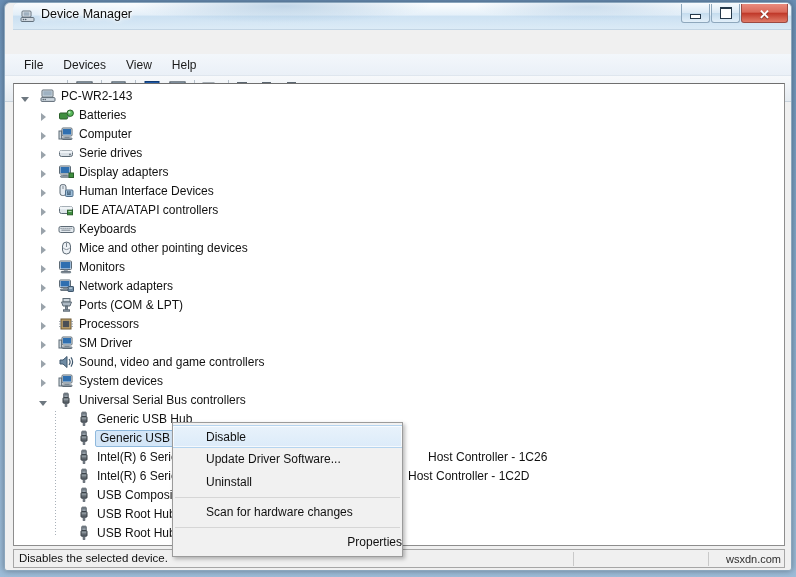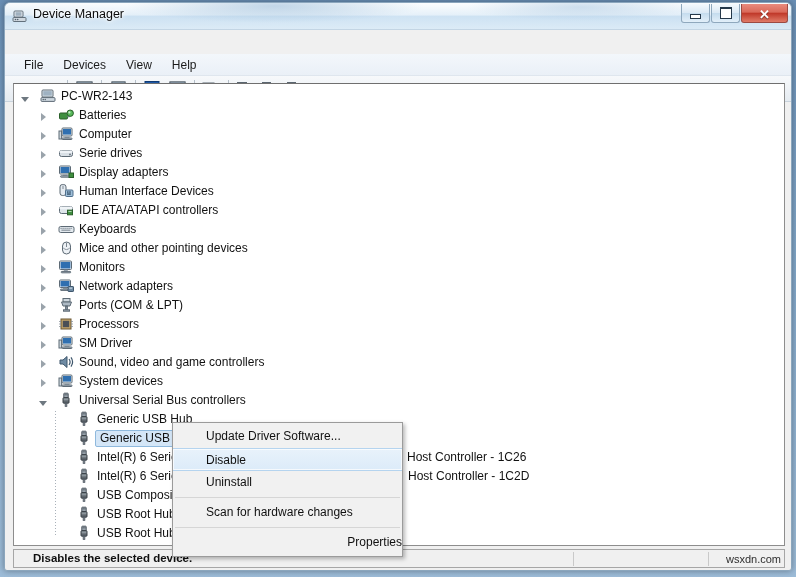--- a/index.html
+++ b/index.html
@@ -31,20 +31,21 @@
     height: 26px;
     background:
       linear-gradient(to bottom,
         rgba(255,255,255,0.92) 0%,
         rgba(232,242,250,0.88) 45%,
         rgba(205,226,243,0.85) 52%,
         rgba(221,236,247,0.92) 100%),
       linear-gradient(to right, #b9d2e8 0%, #cfe0ef 25%, #d8e8f4 50%, #c6dcee 75%, #b6cfe6 100%);
     border-bottom: 1px solid #c3d5e4;
     border-radius: 5px 5px 0 0;
+    margin-left: 8px;
   }
   
   #titlebar:before {
     content: "";
     position: absolute; left: 120px; top: -14px;
     width: 300px; height: 34px;
     background: radial-gradient(ellipse at center, rgba(150,185,215,0.55) 0%, rgba(150,185,215,0) 70%);
   }
   #titlebar:after {
     content: "";
@@ -262,21 +263,21 @@
     position: absolute;
     left: 8px; top: 546px;
     width: 772px; height: 19px;
     background: #f0f0f0;
     border: 1px solid #a6a6a6;
     box-sizing: border-box;
     font-size: 11.5px;
     color: #101010;
   }
   #status-text {
-    position: absolute; left: 19px; top: 2px; font-weight: bold;
+    position: absolute; left: 5px; top: 2px;
   }
   .stsep {
     position: absolute; top: 2px;
     width: 1px; height: 14px;
     background: #c9c9c9;
   }
   #watermark {
     position: absolute;
     right: 3px; top: 3px;
     font-size: 11px;
@@ -765,29 +766,29 @@
               <rect x="5.8" y="1.2" width="4.4" height="4.4" rx="0.6" fill="#9aa4ad" stroke="#4f5861"></rect>
               <rect x="6.6" y="2.1" width="1.1" height="1.3" fill="#555e66"></rect>
               <rect x="8.4" y="2.1" width="1.1" height="1.3" fill="#555e66"></rect>
               <rect x="5" y="5.6" width="6" height="5.6" rx="0.8" fill="#5e666d" stroke="#3a4147"></rect>
               <rect x="5.7" y="6.4" width="4.6" height="2" fill="#8c959c"></rect>
               <rect x="7.1" y="11.2" width="1.8" height="3.4" fill="#7d868d" stroke="#4f5861" stroke-width="0.7"></rect>
             </svg></span>
           <span class="lbl">USB Root Hub</span>
         </div>
         <div class="vline" style="top: 327px; height: 124px;"></div>
-        <div class="hidden-col" style="top: 366px; left: 393px;">Host Controller - 1C26</div>
+        <div class="hidden-col" style="top: 366px; left: 414px;">Host Controller - 1C26</div>
         <div class="hidden-col" style="top: 385px; left: 394px;">Host Controller - 1C2D</div>
       </div>
 
   </div>
 
   <div id="ctxmenu">
+    <div class="cmi hl">Disable</div>
     <div class="cmi">Update Driver Software...</div>
-    <div class="cmi hl">Disable</div>
     <div class="cmi">Uninstall</div>
     <div class="cmsep"></div>
     <div class="cmi">Scan for hardware changes</div>
     <div class="cmsep"></div>
     <div class="cmi bold">Properties</div>
   </div>
 
   <div id="statusbar">
     <span id="status-text">Disables the selected device.</span>
     <span class="stsep" style="left:559px"></span>

